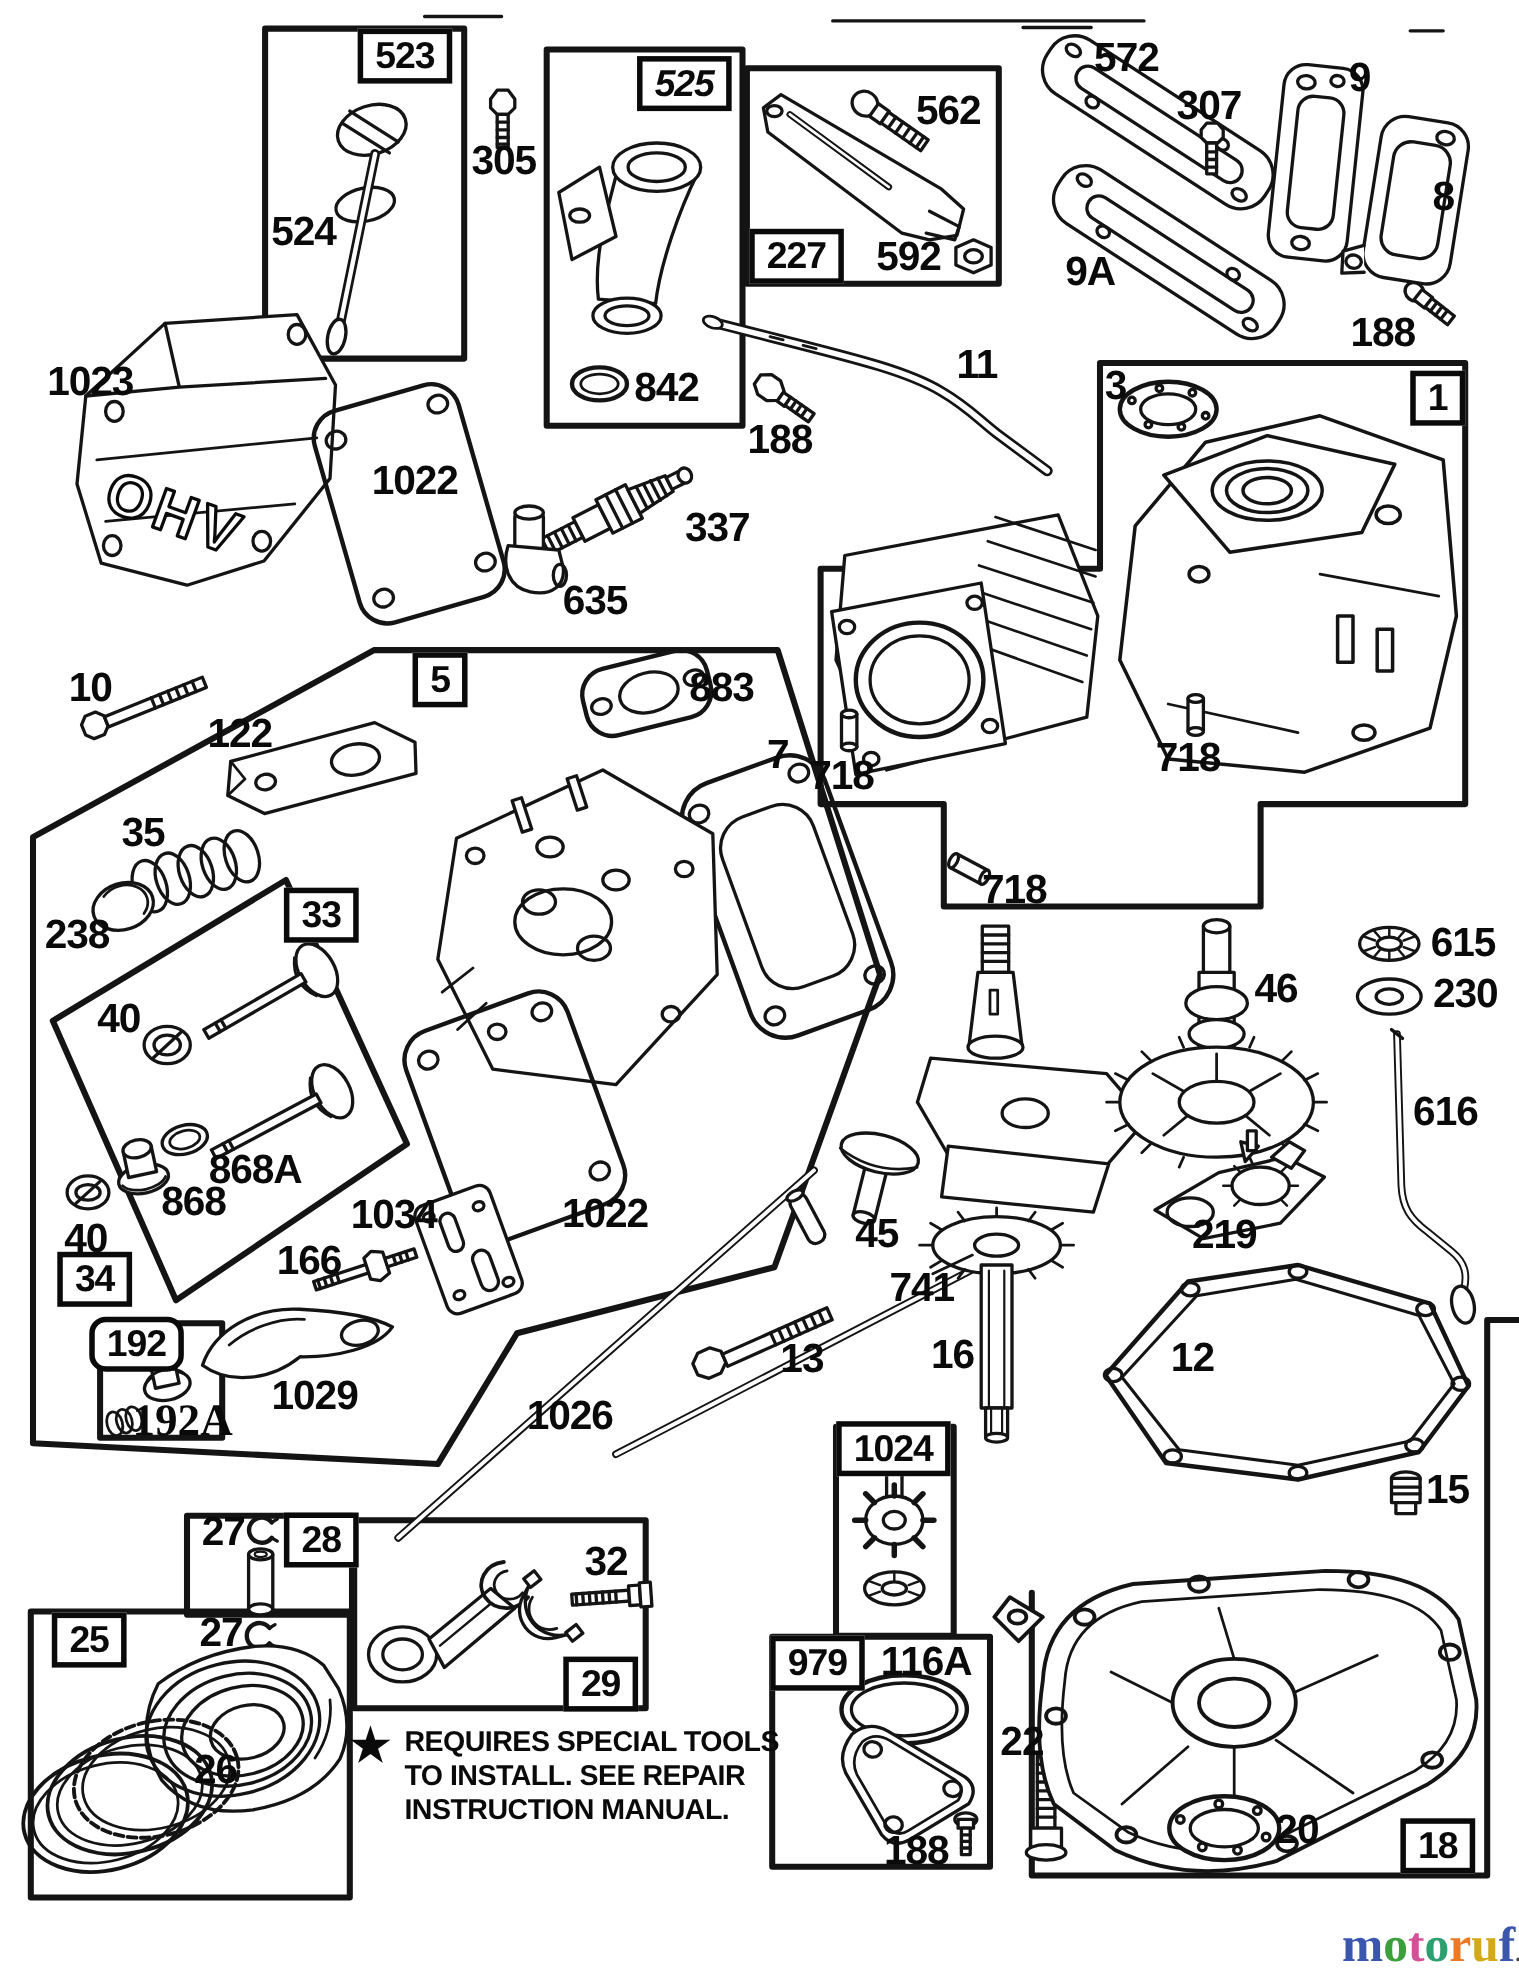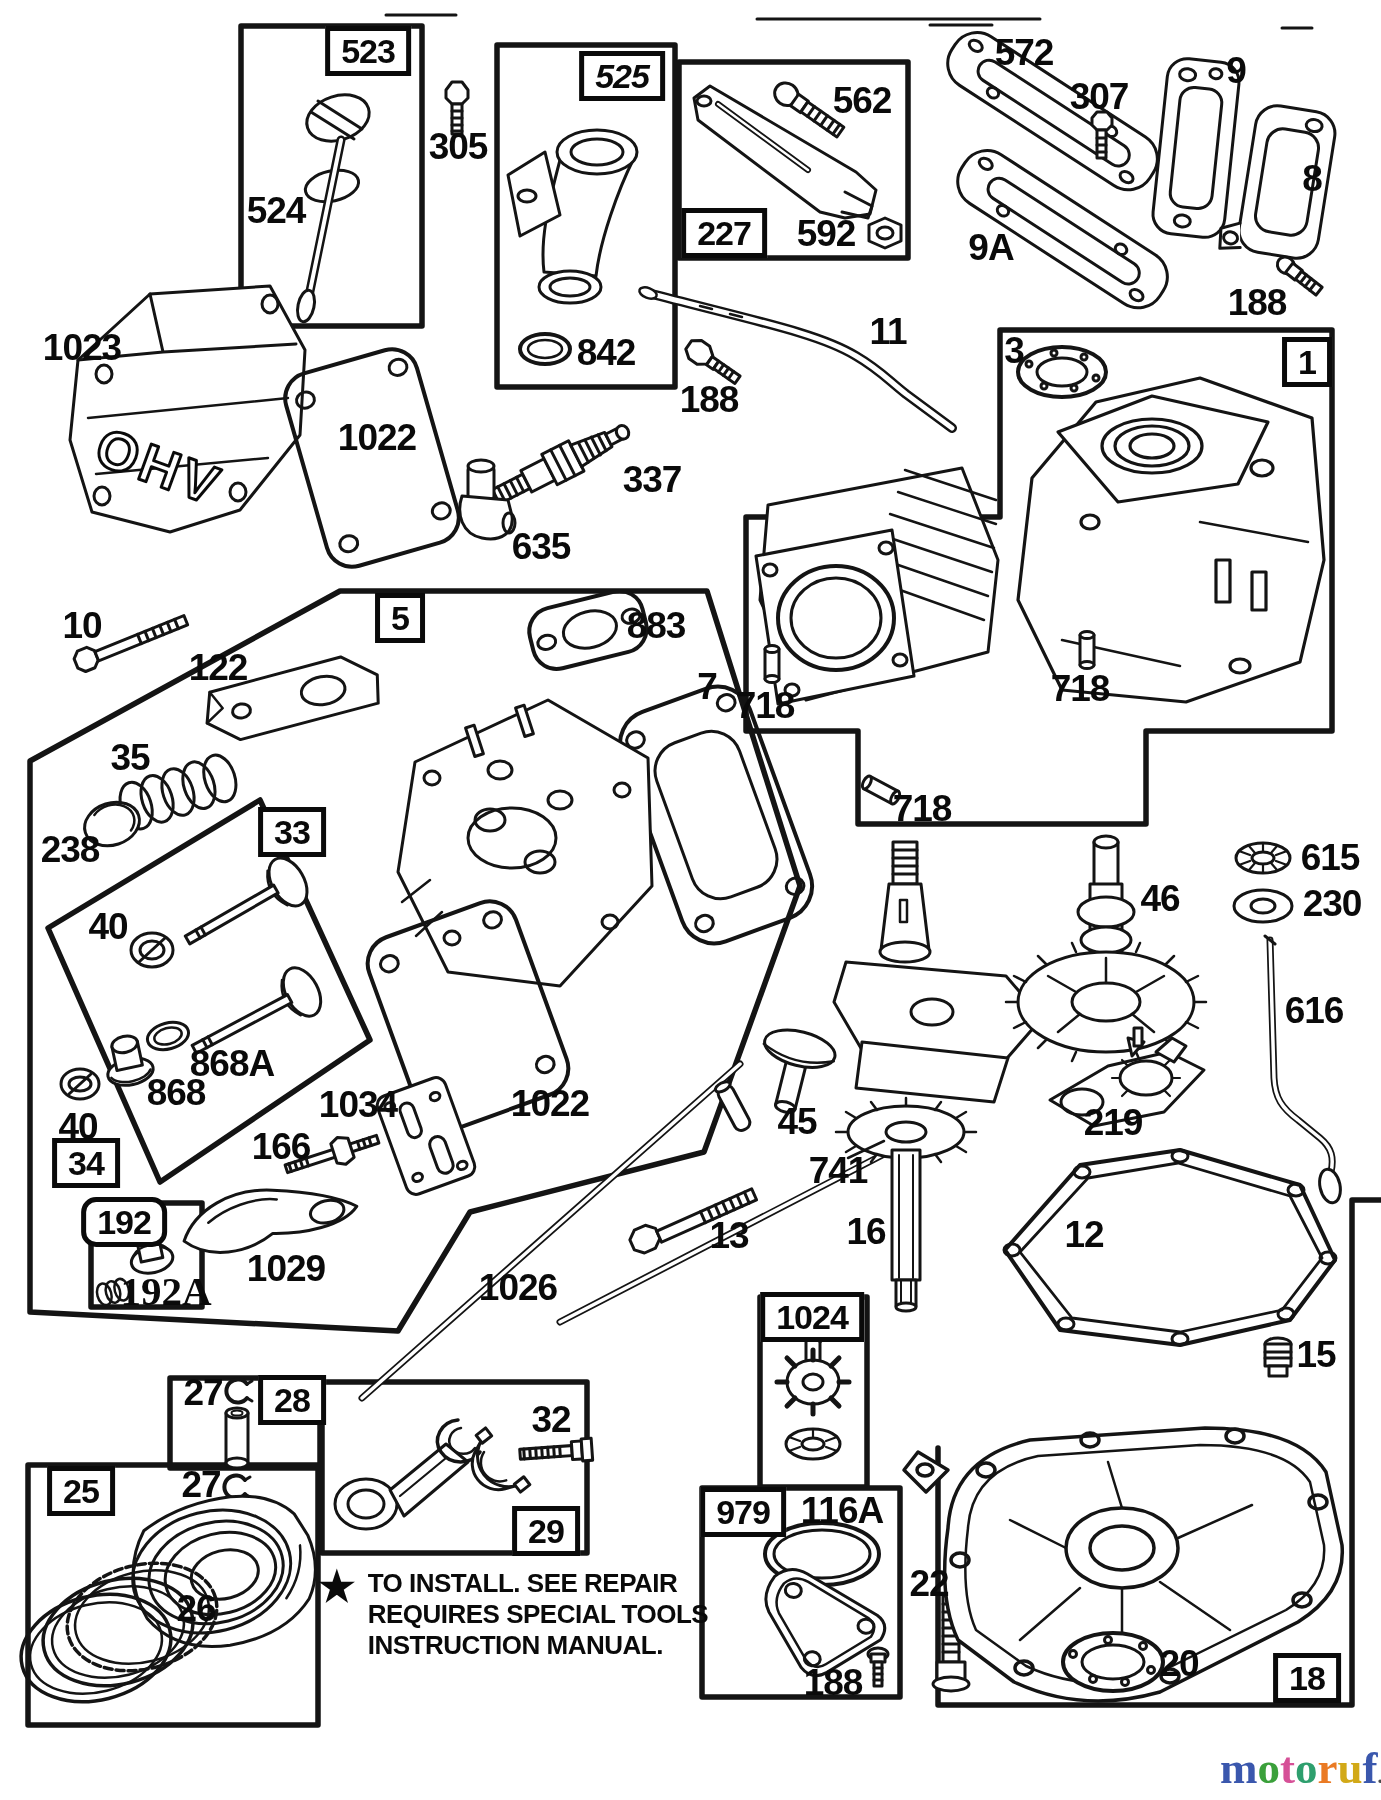--- a/index.html
+++ b/index.html
@@ -643,19 +643,19 @@
     <div class="callout" style="left: 196px; top: 1608px;">26</div>
     <div class="callout" style="left: 842px; top: 1510px;">116A</div>
     <div class="callout" style="left: 833px; top: 1682px;">188</div>
     <div class="callout" style="left: 929px; top: 1583px;">22</div>
     <div class="callout" style="left: 1179px; top: 1663px;">20</div>
   </div>
 
 <div class="note">
   <span class="note-star">★</span>
   <div class="note-lines">
+    <div>REQUIRES SPECIAL TOOLS</div>
     <div>TO INSTALL.  SEE REPAIR</div>
-    <div>REQUIRES SPECIAL TOOLS</div>
     <div>INSTRUCTION MANUAL.</div>
   </div>
 </div>
 
 <div id="watermark"><span class="wm-letter" style="color: rgb(58, 87, 173);">m</span><span class="wm-letter" style="color: rgb(59, 160, 59);">o</span><span class="wm-letter" style="color: rgb(214, 80, 151);">t</span><span class="wm-letter" style="color: rgb(46, 159, 110);">o</span><span class="wm-letter" style="color: rgb(234, 122, 36);">r</span><span class="wm-letter" style="color: rgb(210, 169, 24);">u</span><span class="wm-letter" style="color: rgb(58, 87, 173);">f</span><span class="wm-letter wm-de" style="color: rgb(74, 74, 74);">.de</span></div>
 
 </body></html>

